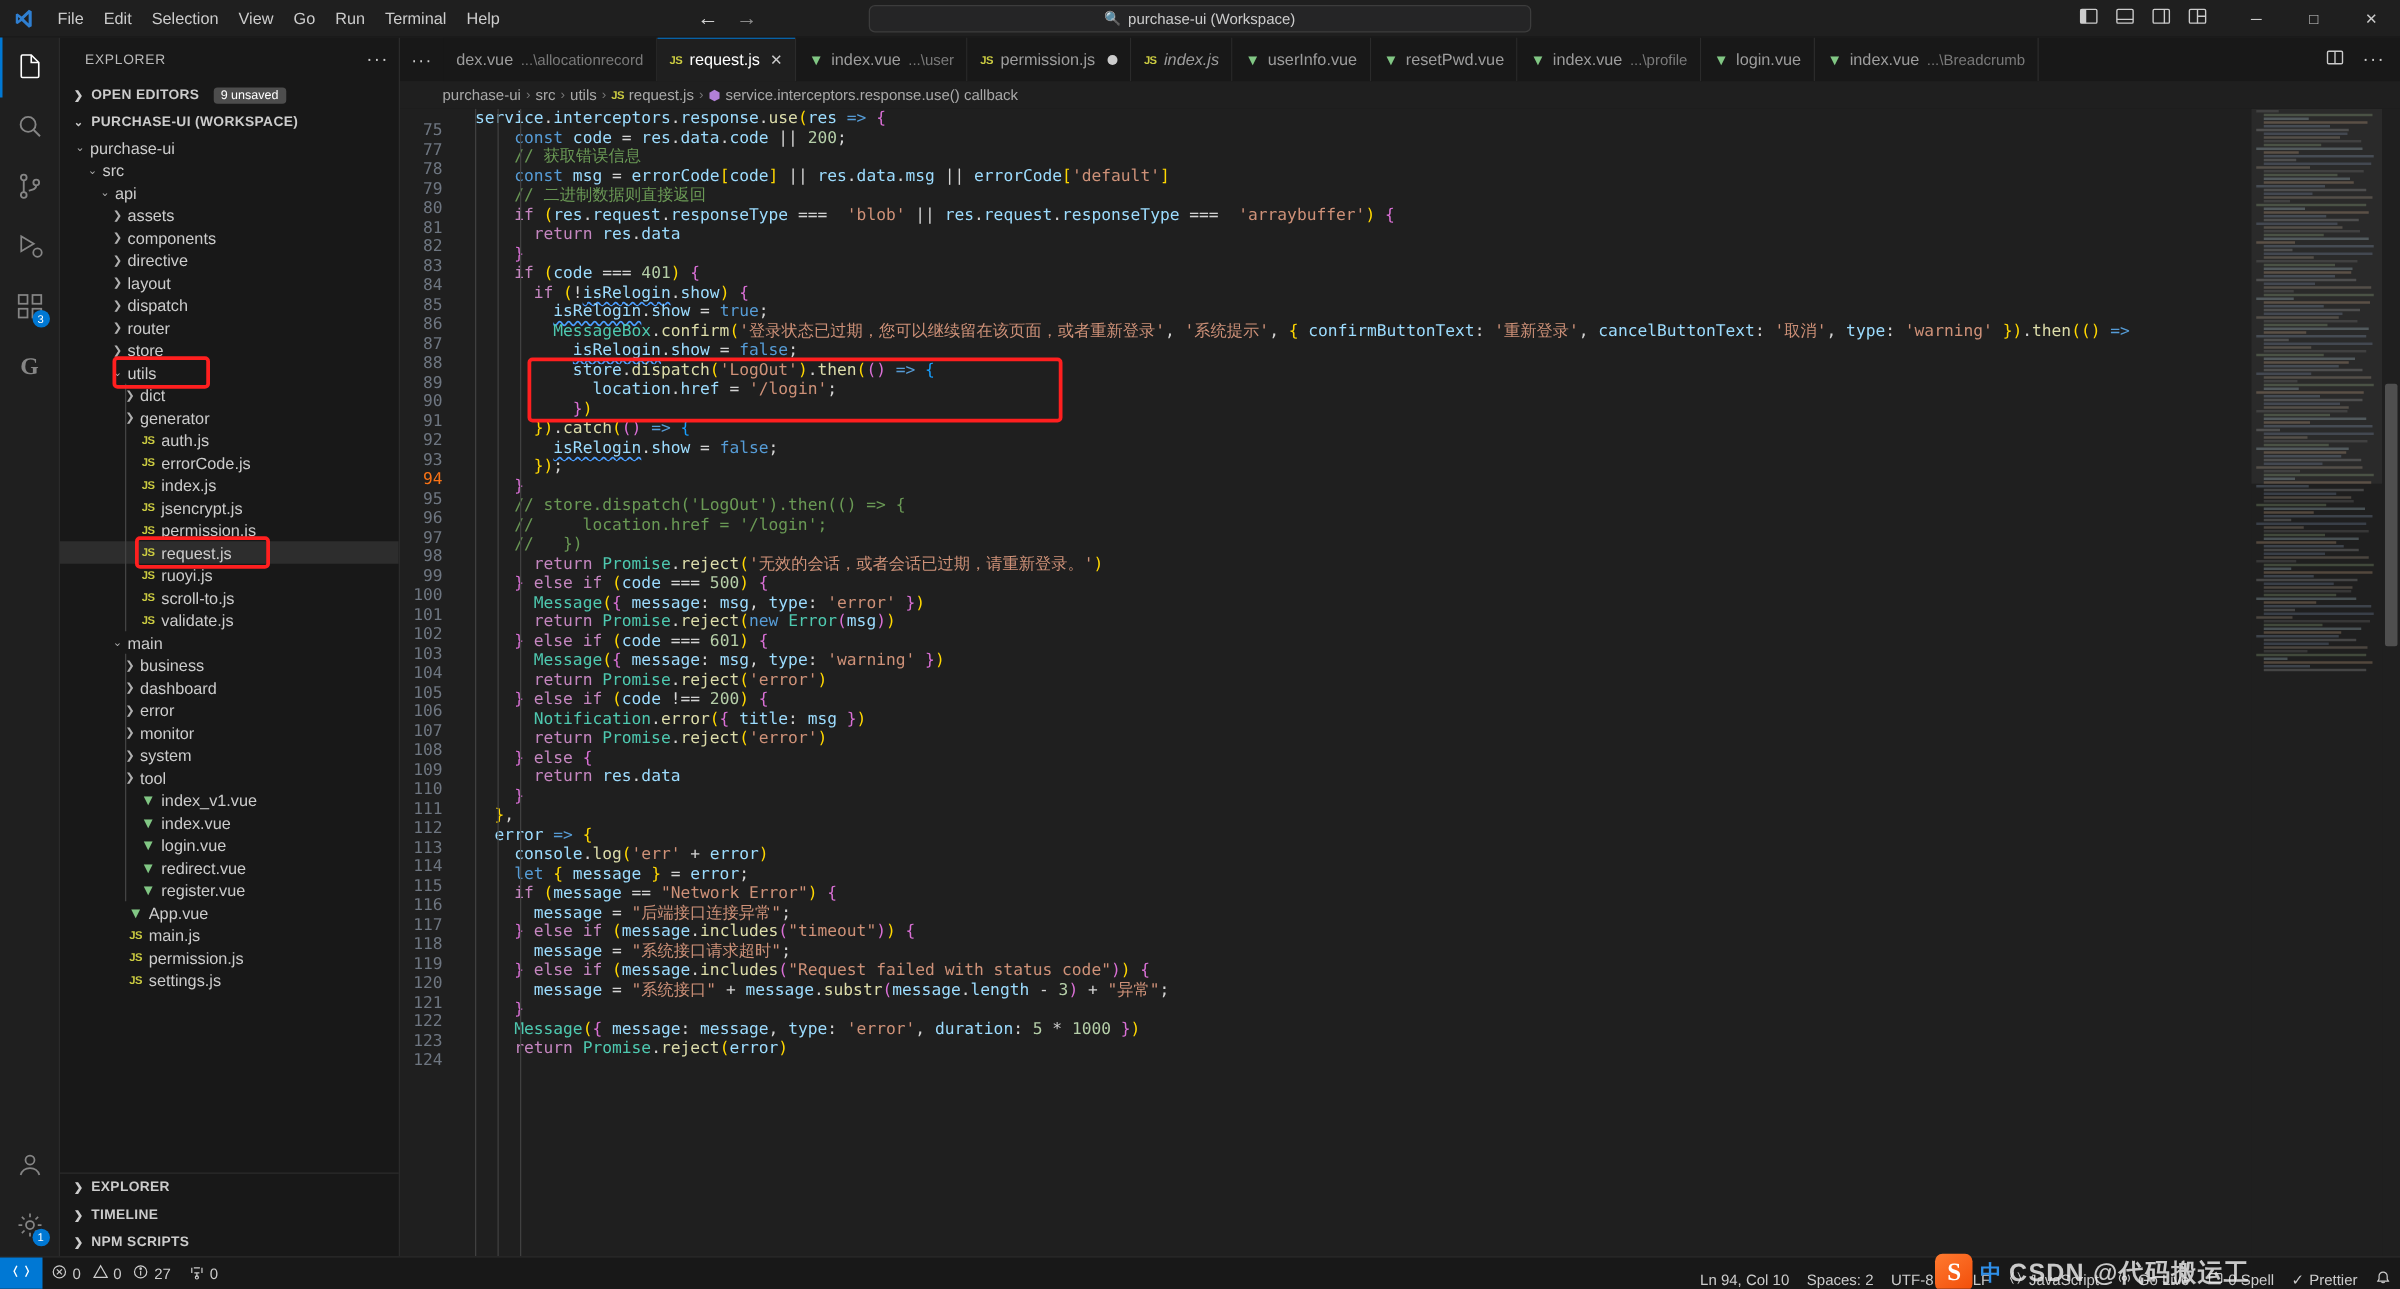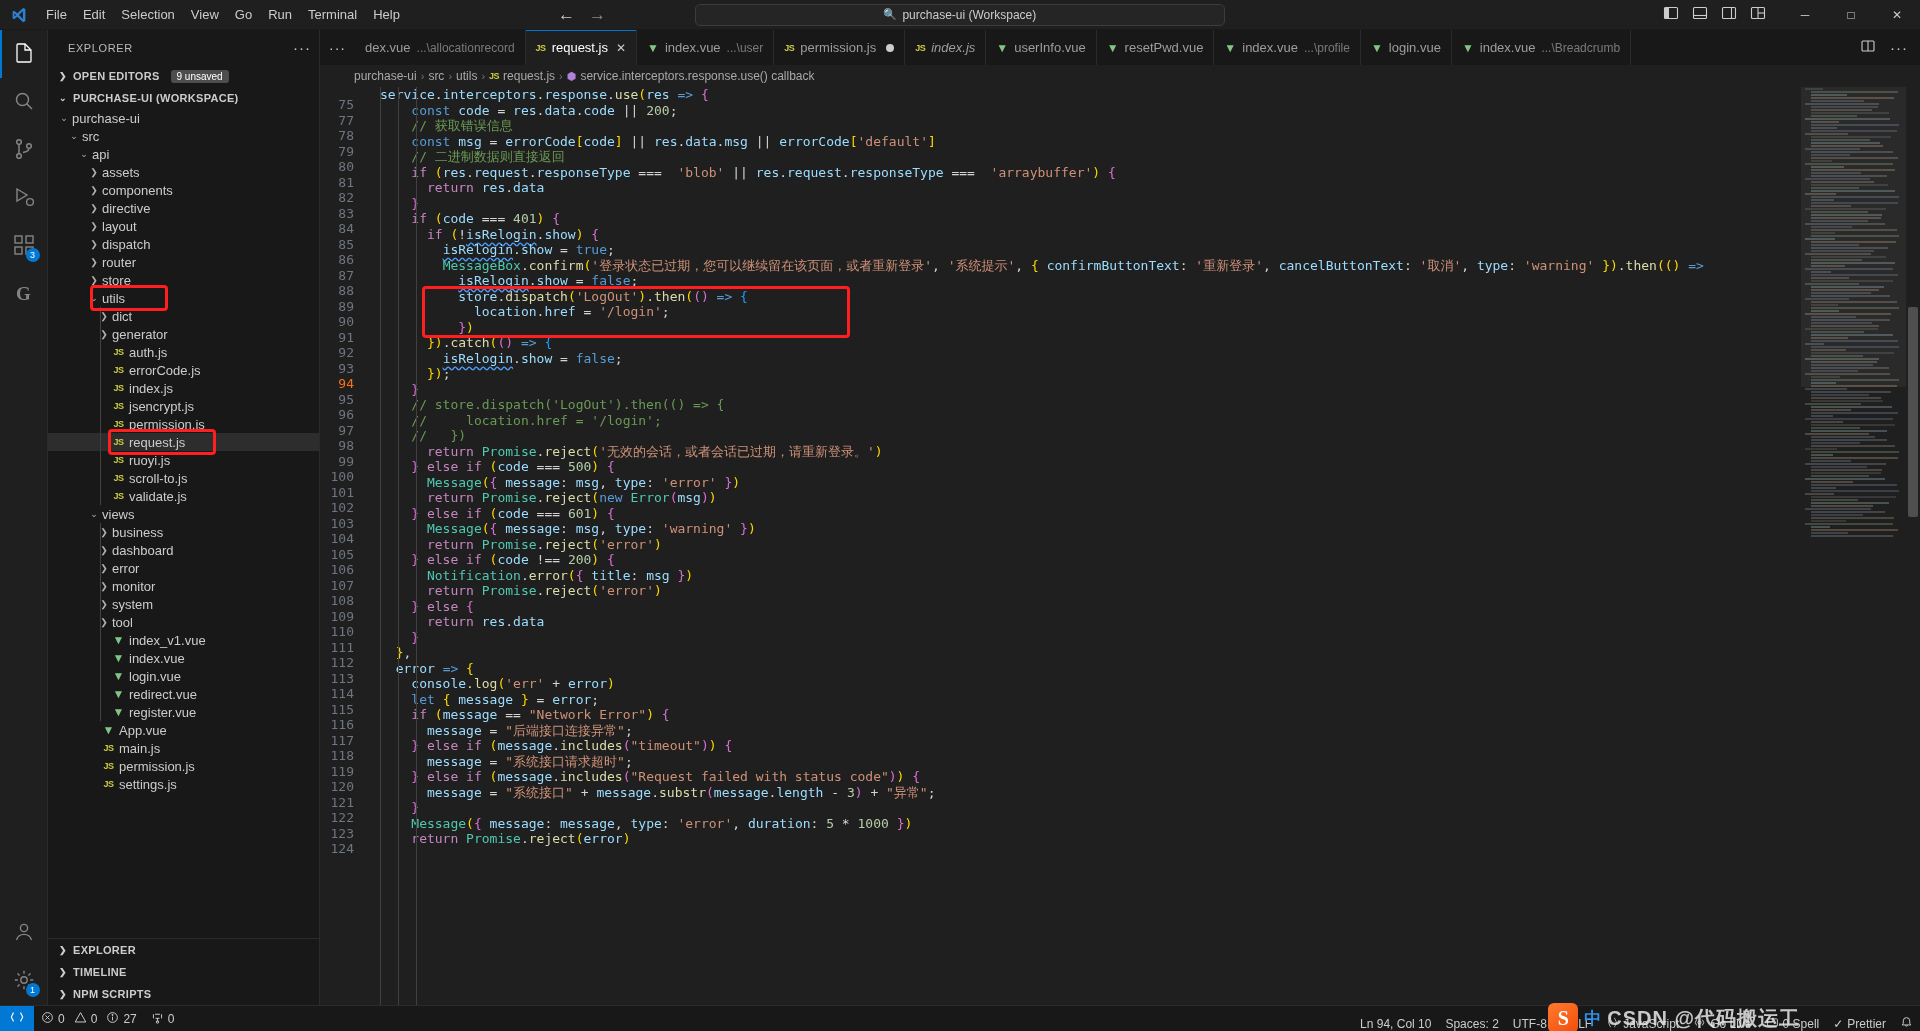--- a/index.html
+++ b/index.html
@@ -444,21 +444,21 @@
               <span class="ficon js">JS</span>
               <span class="lbl">scroll-to.js</span>
             </div>
             <div class="row" style="padding-left: 50px;">
               <span class="twist"></span>
               <span class="ficon js">JS</span>
               <span class="lbl">validate.js</span>
             </div>
             <div class="row" style="padding-left: 40px;">
               <span class="twist">⌄</span>
-              <span class="lbl">views</span>
+              <span class="lbl">main</span>
             </div>
             <div class="row" style="padding-left: 50px;">
               <span class="twist">❯</span>
               <span class="lbl">business</span>
             </div>
             <div class="row" style="padding-left: 50px;">
               <span class="twist">❯</span>
               <span class="lbl">dashboard</span>
             </div>
             <div class="row" style="padding-left: 50px;">

